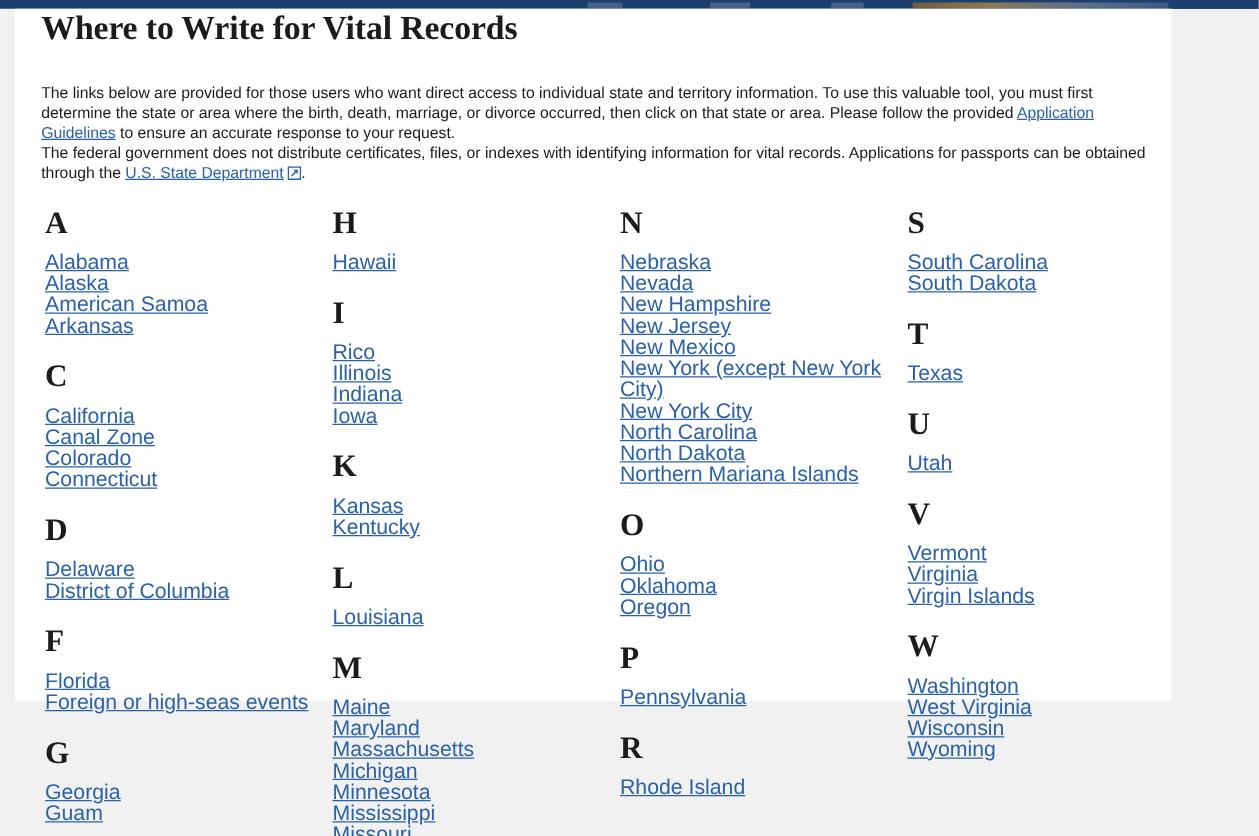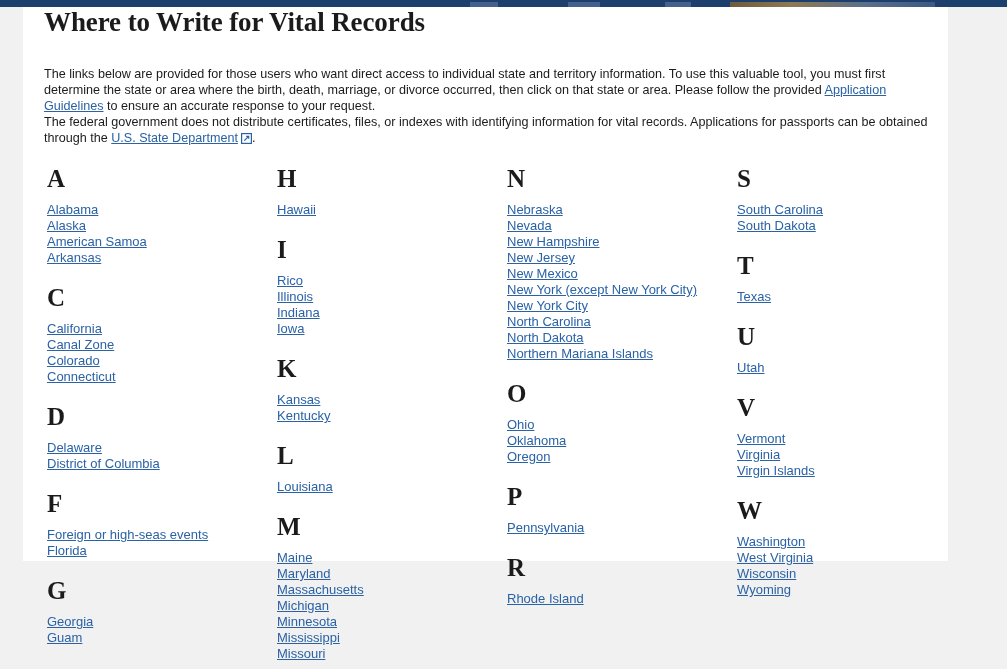--- a/index.html
+++ b/index.html
@@ -58,21 +58,21 @@
     top: 0;
     width: 72px;
     height: 7px;
     background: #1d3f6e;
   }
 
   
   .canvas {
     position: absolute;
     top: 7px;
-    left: 23px;
+    left: 12px;
     width: 925px;
     height: 554px;
     background: #ffffff;
   }
 
   .content {
     position: absolute;
     top: 0;
     left: 0;
     width: 925px;
@@ -149,21 +149,21 @@
     margin: 0;
     padding: 0 0 0 7px;
   }
   ul.state-list li {
     font-size: 12.3px;
     line-height: 16px;
     margin: 0;
     padding: 0;
   }
   ul.state-list li a {
-    font-size: 13px;
+    font-size: 17px;
   }
 </style>
 </head>
 <body>
 
 <div id="page">
 
   <div class="topbar">
     <div class="topbar-inner">
       <span class="nav-frag f1"></span>
@@ -217,22 +217,22 @@
         <div class="group">
           <h2 class="letter">D</h2>
           <ul class="state-list">
             <li><a class="state-link" href="#">Delaware</a></li>
             <li><a class="state-link" href="#">District of Columbia</a></li>
           </ul>
         </div>
         <div class="group">
           <h2 class="letter">F</h2>
           <ul class="state-list">
+            <li><a class="state-link" href="#">Florida</a></li>
             <li><a class="state-link" href="#">Foreign or high-seas events</a></li>
-            <li><a class="state-link" href="#">Florida</a></li>
           </ul>
         </div>
         <div class="group">
           <h2 class="letter">G</h2>
           <ul class="state-list">
             <li><a class="state-link" href="#">Georgia</a></li>
             <li><a class="state-link" href="#">Guam</a></li>
           </ul>
         </div>
       </div>

